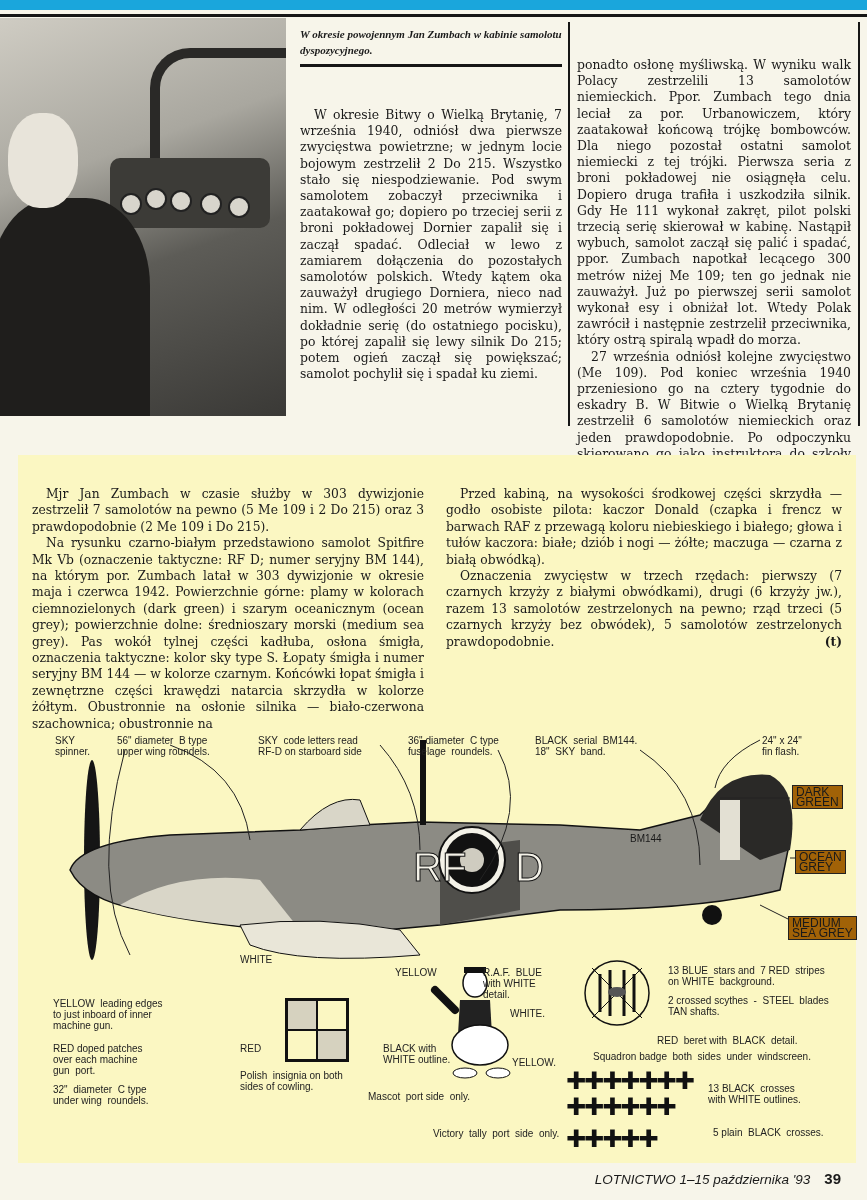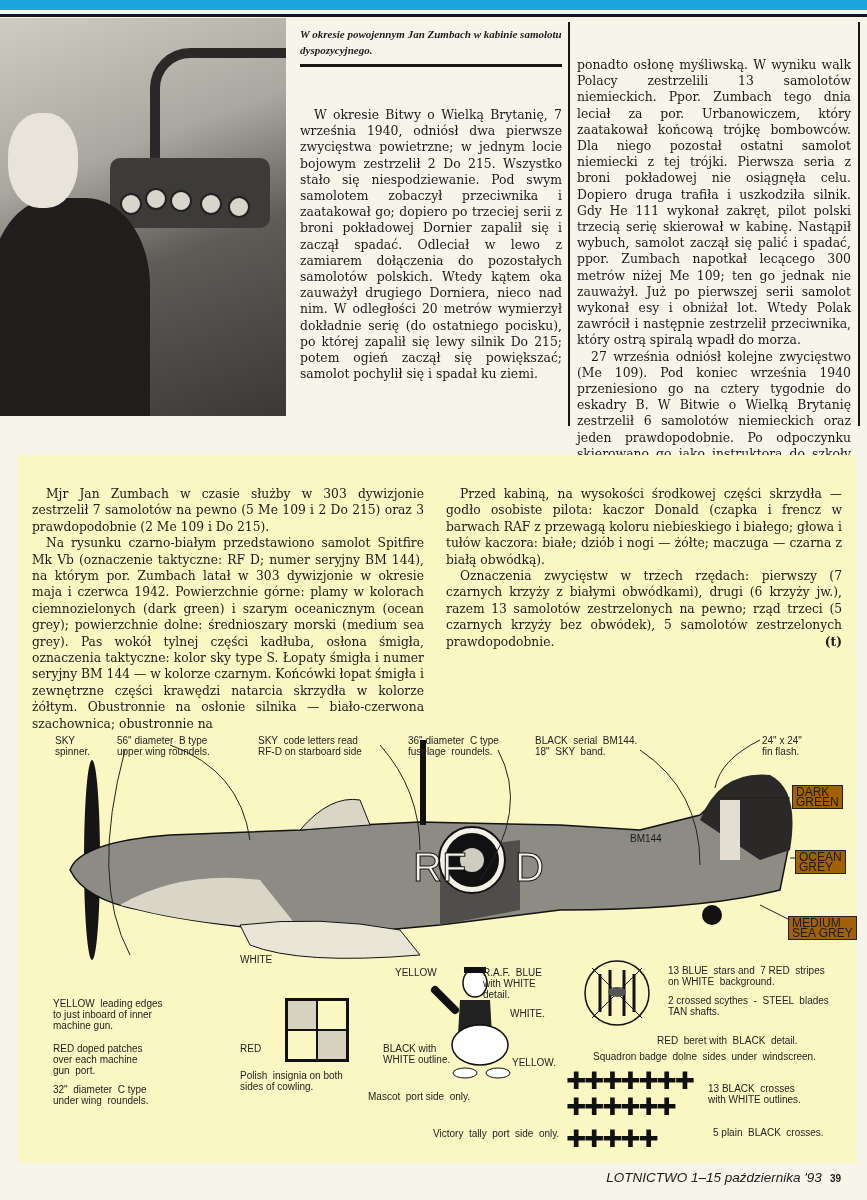--- a/index.html
+++ b/index.html
@@ -17,21 +17,21 @@
   .caption{position:absolute;left:300px;top:26px;width:262px;font-style:italic;font-weight:bold;font-size:11px;line-height:16px;font-family:"Liberation Serif",serif;border-bottom:3px solid #161616;padding-bottom:6px;}
   .vrule{position:absolute;width:2px;background:#161616;}
   .yellowbox{position:absolute;left:18px;top:455px;width:838px;height:708px;background:#fbf7c2;}
   .ycol{position:absolute;font-size:12.3px;line-height:16.4px;text-align:justify;}
   .ycol p{margin:0;text-indent:14px;}
   .ycol .lead{font-weight:normal;}
   .note{font-style:italic;font-weight:bold;font-family:"Liberation Serif",serif;font-size:11.4px;line-height:15px;}
   .lbl{position:absolute;font-family:"Liberation Sans",sans-serif;font-size:10px;line-height:11px;color:#222;white-space:pre;}
   .boxlbl{position:absolute;font-family:"Liberation Sans",sans-serif;font-size:12px;line-height:10px;border:1.5px solid #222;padding:1px 3px;background:#a16207;white-space:pre;}
   .footer{position:absolute;right:26px;top:1170px;font-family:"Liberation Sans",sans-serif;font-style:italic;font-size:13.5px;}
-  .footer .pg{font-style:normal;font-weight:bold;font-size:10px;margin-left:8px;}
+  .footer .pg{font-style:normal;font-weight:bold;font-size:15px;margin-left:14px;}
 </style>
 </head>
 <body>
 
 <div class="topbar"></div>
 <div class="topbar-line"></div>
 
 <div class="photo">
   <div class="canopy"></div>
   <div class="panel"></div>
@@ -178,21 +178,21 @@
   </g>
   <line x1="10" y1="10" x2="60" y2="60" stroke="#111"></line>
   <line x1="60" y1="10" x2="10" y2="60" stroke="#111"></line>
   <ellipse cx="35" cy="34" rx="9" ry="5" fill="#555"></ellipse>
 </svg>
 <div class="lbl" style="left:668px;top:965px">13 BLUE  stars and  7 RED  stripes
 on WHITE  background.</div>
 <div class="lbl" style="left:668px;top:995px">2 crossed scythes  -  STEEL  blades
 TAN shafts.</div>
 <div class="lbl" style="left:657px;top:1035px">RED  beret with  BLACK  detail.</div>
-<div class="lbl" style="left:593px;top:1051px">Squadron badge  dolne  sides  under  windscreen.</div>
+<div class="lbl" style="left:593px;top:1051px">Squadron badge  both  sides  under  windscreen.</div>
 
 <div style="position:absolute;left:566px;top:1068px;font-size:24px;line-height:26px;color:#111;letter-spacing:-2px;font-family:'DejaVu Sans',sans-serif;">
   <div>✚✚✚✚✚✚✚</div>
   <div>✚✚✚✚✚✚</div>
   <div style="margin-top:6px">✚✚✚✚✚</div>
 </div>
 <div class="lbl" style="left:708px;top:1083px">13 BLACK  crosses
 with WHITE outlines.</div>
 <div class="lbl" style="left:713px;top:1127px">5 plain  BLACK  crosses.</div>
 <div class="lbl" style="left:433px;top:1128px">Victory  tally  port  side  only.</div>

